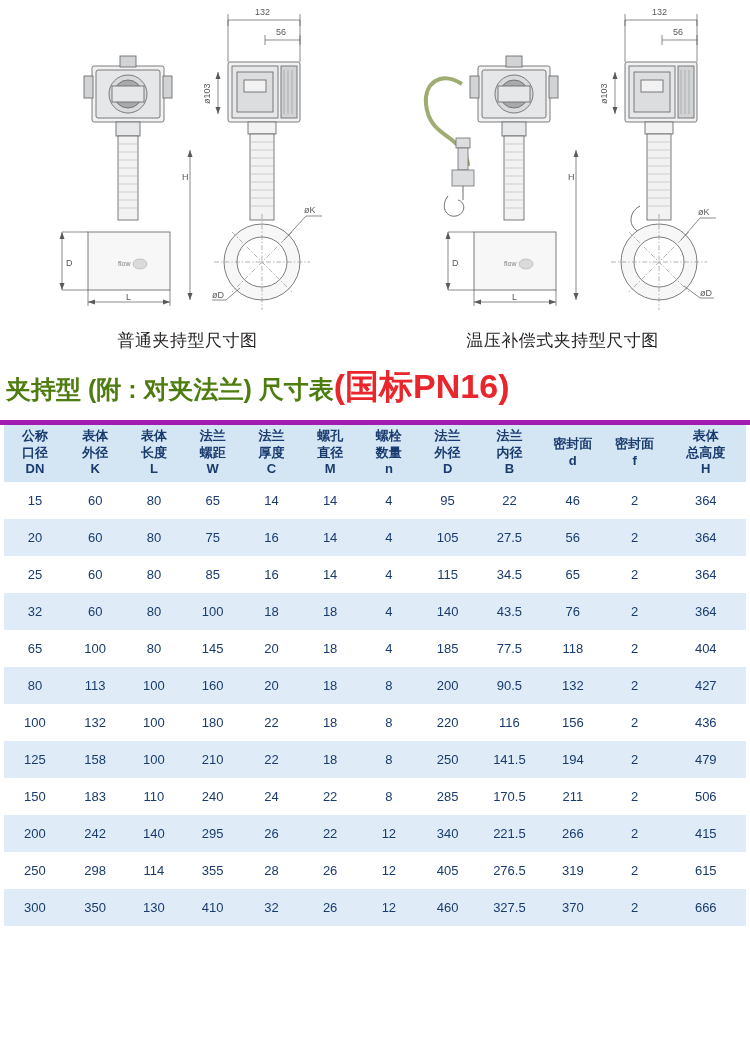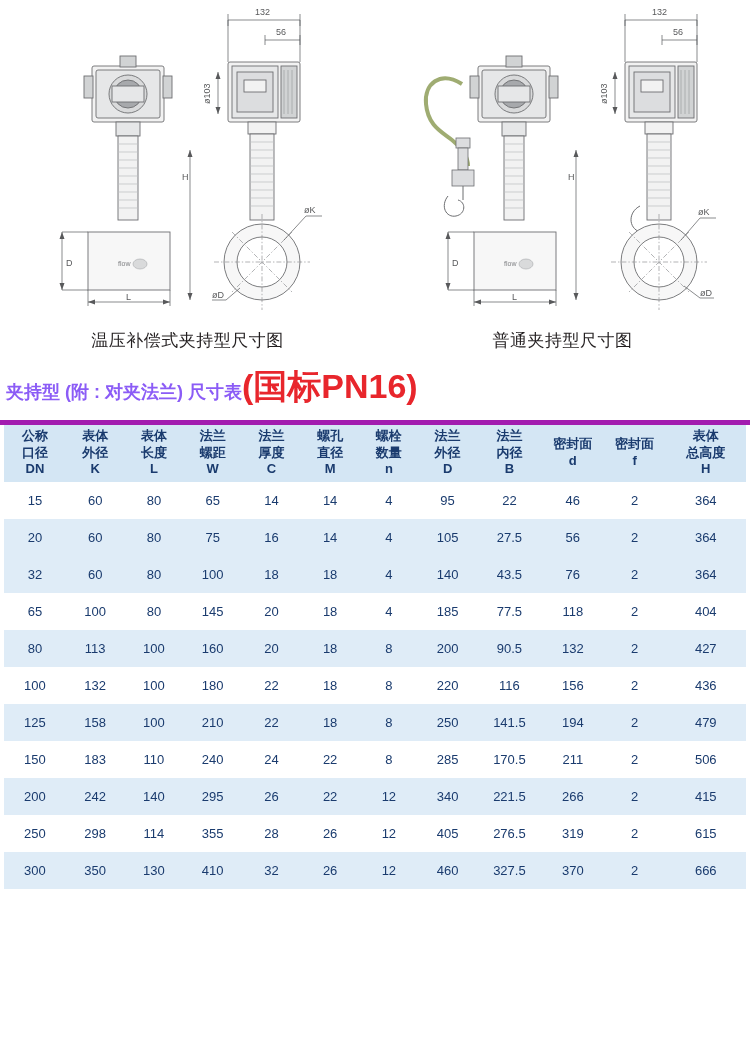--- a/index.html
+++ b/index.html
@@ -43,23 +43,23 @@
     letter-spacing: 0.5px;
   }
 
   
   .title-row {
     display: flex;
     align-items: baseline;
     padding: 4px 0 10px 6px;
   }
   .title-main {
-    font-size: 18px;
+    font-size: 25px;
     font-weight: bold;
-    color: #8b5cf6;
+    color: #4d7c0f;
     letter-spacing: 0px;
   }
   .title-accent {
     font-size: 34px;
     font-weight: bold;
     color: #e8262c;
     letter-spacing: 0px;
   }
 
   
@@ -393,22 +393,22 @@
           <line x1="700" y1="298" x2="714" y2="298"></line>
         </g>
         <text x="700" y="296" fill="#58595b" stroke="none">øD</text>
       </g>
 
       </g>
     </svg>
   </div>
 
   <div class="caption-row">
+    <div class="caption">普通夹持型尺寸图</div>
     <div class="caption">温压补偿式夹持型尺寸图</div>
-    <div class="caption">普通夹持型尺寸图</div>
   </div>
 
   <div class="title-row">
     <span class="title-main">夹持型 (附 : 对夹法兰) 尺寸表 </span>
     <span class="title-accent">(国标PN16)</span>
   </div>
 
   <div class="tbl-wrap">
     <table class="spec">
       <colgroup>
@@ -509,20 +509,34 @@
             <td>75</td>
             <td>16</td>
             <td>14</td>
             <td>4</td>
             <td>105</td>
             <td>27.5</td>
             <td>56</td>
             <td>2</td>
             <td>364</td>
           </tr>
+          <tr>
+            <td>25</td>
+            <td>60</td>
+            <td>80</td>
+            <td>85</td>
+            <td>16</td>
+            <td>14</td>
+            <td>4</td>
+            <td>115</td>
+            <td>34.5</td>
+            <td>65</td>
+            <td>2</td>
+            <td>364</td>
+          </tr>
           <tr class="alt">
             <td>32</td>
             <td>60</td>
             <td>80</td>
             <td>100</td>
             <td>18</td>
             <td>18</td>
             <td>4</td>
             <td>140</td>
             <td>43.5</td>

